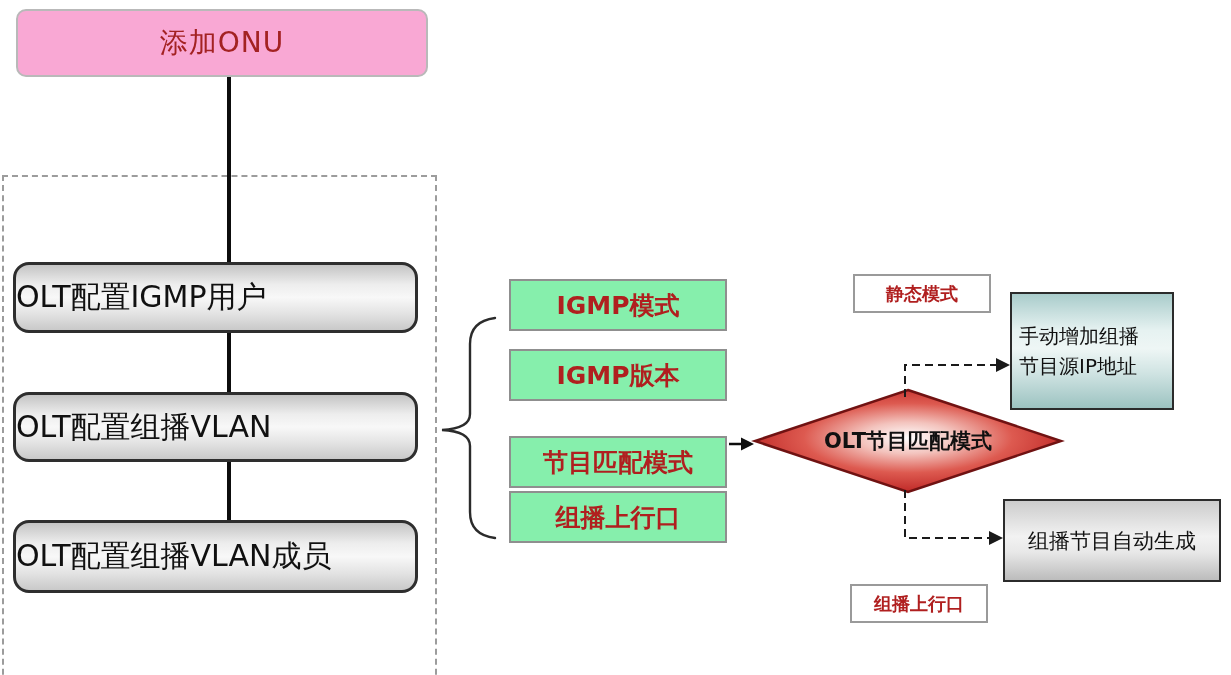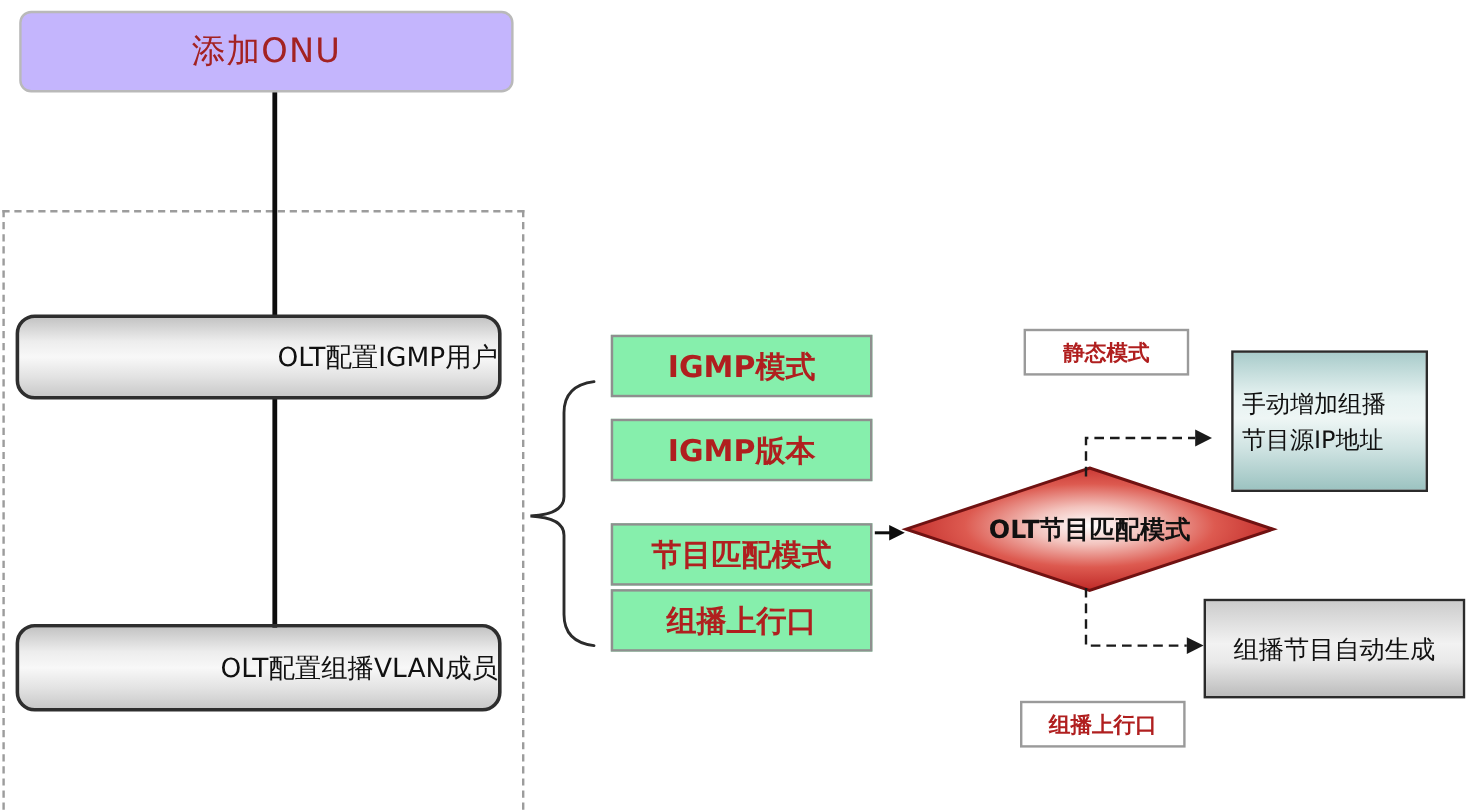--- a/index.html
+++ b/index.html
@@ -10,36 +10,36 @@
     background:#ffffff; overflow:hidden;
   }
   
   .dashed-group {
     position:absolute; left:2px; top:175px; width:435px; height:520px;
     border:2px dashed #9c9c9c; background:transparent;
   }
   
   .start-box {
     position:absolute; left:16px; top:9px; width:412px; height:68px;
-    background:#c4b5fd; border:2px solid #b9b9b9; border-radius:10px;
+    background:#f9a8d4; border:2px solid #b9b9b9; border-radius:10px;
     display:flex; align-items:center; justify-content:center;
     font-size:28px; color:#a32222; letter-spacing:1px;
   }
   
   .v-line {
     position:absolute; left:227px; top:77px; width:4px; height:450px;
     background:#0d0d0d; z-index:1;
   }
   
   .step-box {
     position:absolute; left:13px; width:405px;
     background:linear-gradient(180deg,#c4c4c4 0%,#ededed 30%,#f8f8f8 50%,#e3e3e3 75%,#c9c9c9 100%);
     border:3px solid #2e2e2e; border-radius:16px;
-    display:flex; align-items:center; justify-content:flex-end;
-    font-size:22px; font-weight:500; color:#111; z-index:2;padding-left:12px;
+    display:flex; align-items:center; justify-content:flex-start;
+    font-size:30px; font-weight:500; color:#111; z-index:2;
   }
   .step-1 { top:262px; height:71px; }
   .step-2 { top:392px; height:70px; }
   .step-3 { top:520px; height:73px; }
   
   .param-box {
     position:absolute; left:509px; width:218px; height:52px;
     background:#86efac; border:2px solid #8f8f8f;
     display:flex; align-items:center; justify-content:center;
     font-size:25px; font-weight:700; color:#b01f1f; z-index:2;
@@ -57,21 +57,21 @@
   }
   .mode-static { left:853px; top:274px; }
   .mode-dynamic { left:850px; top:584px; }
   
   .teal-box {
     position:absolute; left:1010px; top:292px; width:164px; height:118px;
     background:linear-gradient(180deg,#a9cccb 0%,#e6f2f1 32%,#eef6f5 48%,#cfe3e2 70%,#9cc3c1 100%);
     border:2px solid #2b2b2b;
     display:flex; flex-direction:column; align-items:flex-start; justify-content:center;
     padding-left:7px; font-size:20px; font-weight:500; color:#111;
-    line-height:30px; z-index:2;margin-left:16px;
+    line-height:30px; z-index:2;
   }
   
   .gray-result-box {
     position:absolute; left:1003px; top:499px; width:218px; height:83px;
     background:linear-gradient(180deg,#cccccc 0%,#f2f2f2 45%,#e8e8e8 65%,#bcbcbc 100%);
     border:2.5px solid #2b2b2b;
     display:flex; align-items:center; justify-content:center;
     font-size:21px; font-weight:500; color:#111; z-index:2;
   }
   
@@ -93,20 +93,23 @@
   <div class="dashed-group"></div>
 
   <div class="v-line"></div>
 
   <div class="start-box">
     <span>添加ONU</span>
   </div>
 
   <div class="step-box step-1">
     <span>OLT配置IGMP用户</span>
+  </div>
+  <div class="step-box step-2">
+    <span>OLT配置组播VLAN</span>
   </div>
   <div class="step-box step-3">
     <span>OLT配置组播VLAN成员</span>
   </div>
 
   <svg class="brace-svg" width="64" height="234">
     <path d="M 58 8 C 42 10, 33 18, 33 34 L 33 104 C 33 113, 25 119, 5 120 C 25 121, 33 127, 33 136 L 33 202 C 33 218, 42 226, 58 228" fill="none" stroke="#2b2b2b" stroke-width="2.4" stroke-linecap="round"></path>
   </svg>
 
   <div class="param-box param-1">

